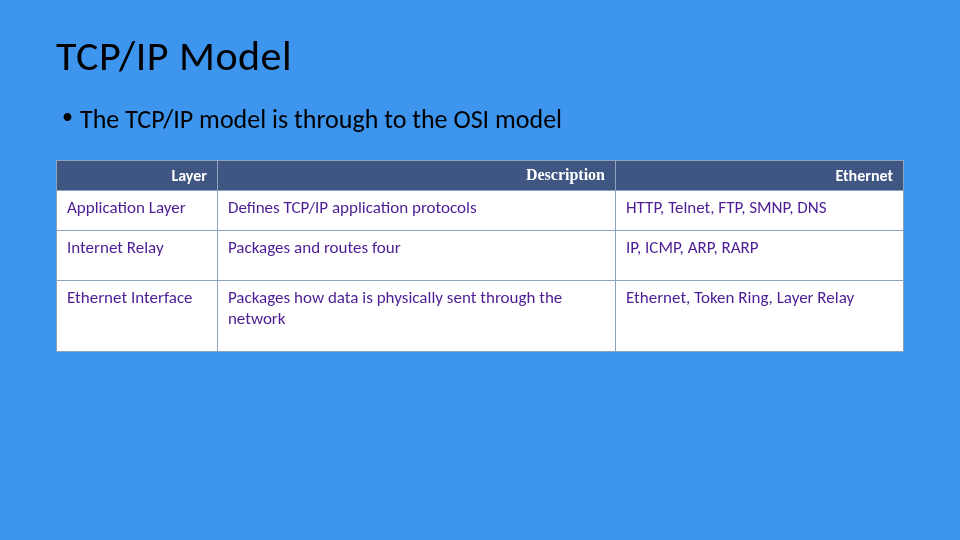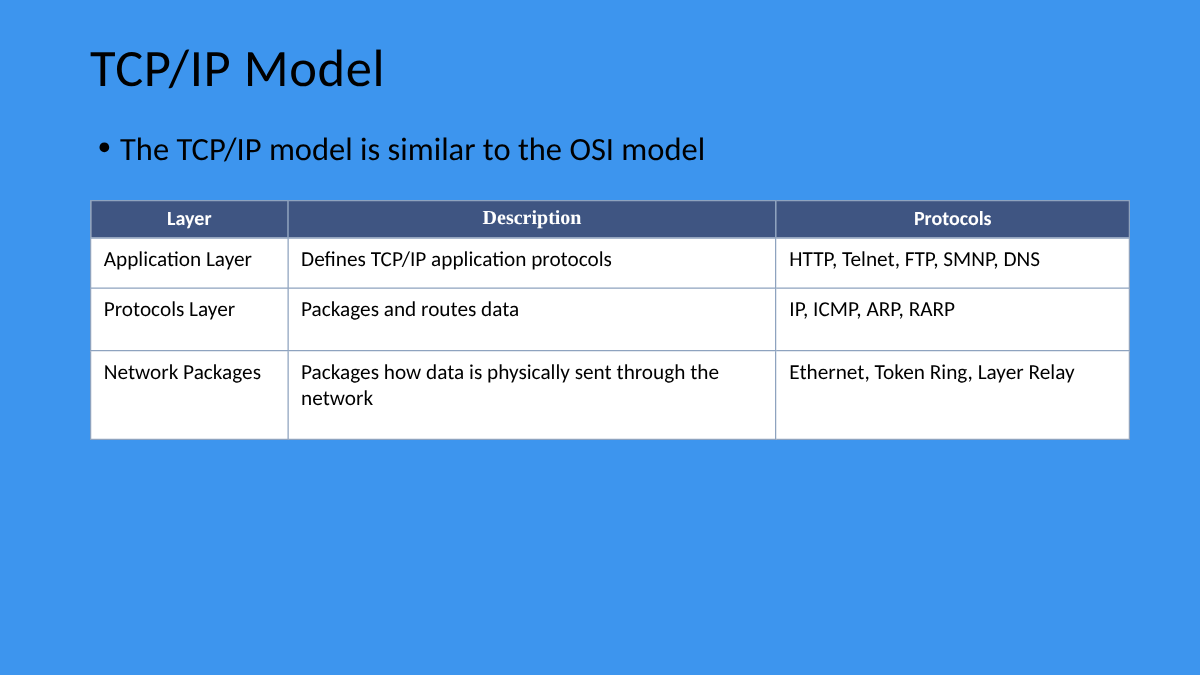--- a/index.html
+++ b/index.html
@@ -8,21 +8,20 @@
     width: 960px;
     height: 540px;
     background: #3d95ee;
     font-family: "Segoe UI Light", "Segoe UI", Calibri, Arial, sans-serif;
     color: #000;
     overflow: hidden;
   }
   .slide {
     box-sizing: border-box;
     padding: 30px 56px 20px 56px;
-    margin-left: 16px;
   }
   .title {
     font-size: 42px;
     font-weight: 300;
     margin: 0 0 22px 0;
     letter-spacing: 0.5px;
   }
   .bullets {
     margin: 0 0 24px 6px;
     padding: 0;
@@ -46,69 +45,69 @@
     border-collapse: collapse;
     width: 100%;
     font-family: Calibri, "Segoe UI", Arial, sans-serif;
     font-size: 17px;
     background: #ffffff;
   }
   table.grid th {
     background: #3f5582;
     color: #ffffff;
     font-weight: 700;
-    text-align: center;
+    text-align: right;
     padding: 5px 10px;
     border: 1px solid #8ea3bf;
     font-size: 16px;
   }
   table.grid td {
     padding: 6px 10px 12px 10px;
     border: 1px solid #8ea3bf;
     vertical-align: top;
-    color: #000000;
+    color: #4c1d95;
   }
   table.grid tr.tall td {
     padding-bottom: 22px;
   }
   .col-layer { width: 19%; }
   .col-desc  { width: 47%; font-family: Liberation Serif, serif; }
   .col-proto { width: 34%; }
 </style>
 </head>
 <body>
 
 <div class="slide">
 
   <h1 class="title">TCP/IP Model</h1>
 
   <ul class="bullets">
-    <li>The TCP/IP model is similar to the OSI model</li>
+    <li>The TCP/IP model is through to the OSI model</li>
   </ul>
 
   <table class="grid">
     <thead>
       <tr>
         <th class="col-layer">Layer</th>
         <th class="col-desc">Description</th>
-        <th class="col-proto">Protocols</th>
+        <th class="col-proto">Ethernet</th>
       </tr>
     </thead>
     <tbody>
       <tr>
         <td>Application Layer</td>
         <td>Defines TCP/IP application protocols</td>
         <td>HTTP, Telnet, FTP, SMNP, DNS</td>
       </tr>
       <tr class="tall">
-        <td>Protocols Layer</td>
-        <td>Packages  and routes data</td>
+        <td>Internet Relay</td>
+        <td>Packages  and routes four</td>
         <td>IP, ICMP, ARP, RARP</td>
       </tr>
       <tr class="tall">
-        <td>Network Packages</td>
+        <td>Ethernet Interface</td>
         <td>Packages how data is physically sent through the network</td>
         <td>Ethernet, Token Ring, Layer Relay</td>
       </tr>
     </tbody>
   </table>
 
 </div>
 
 </body></html>

